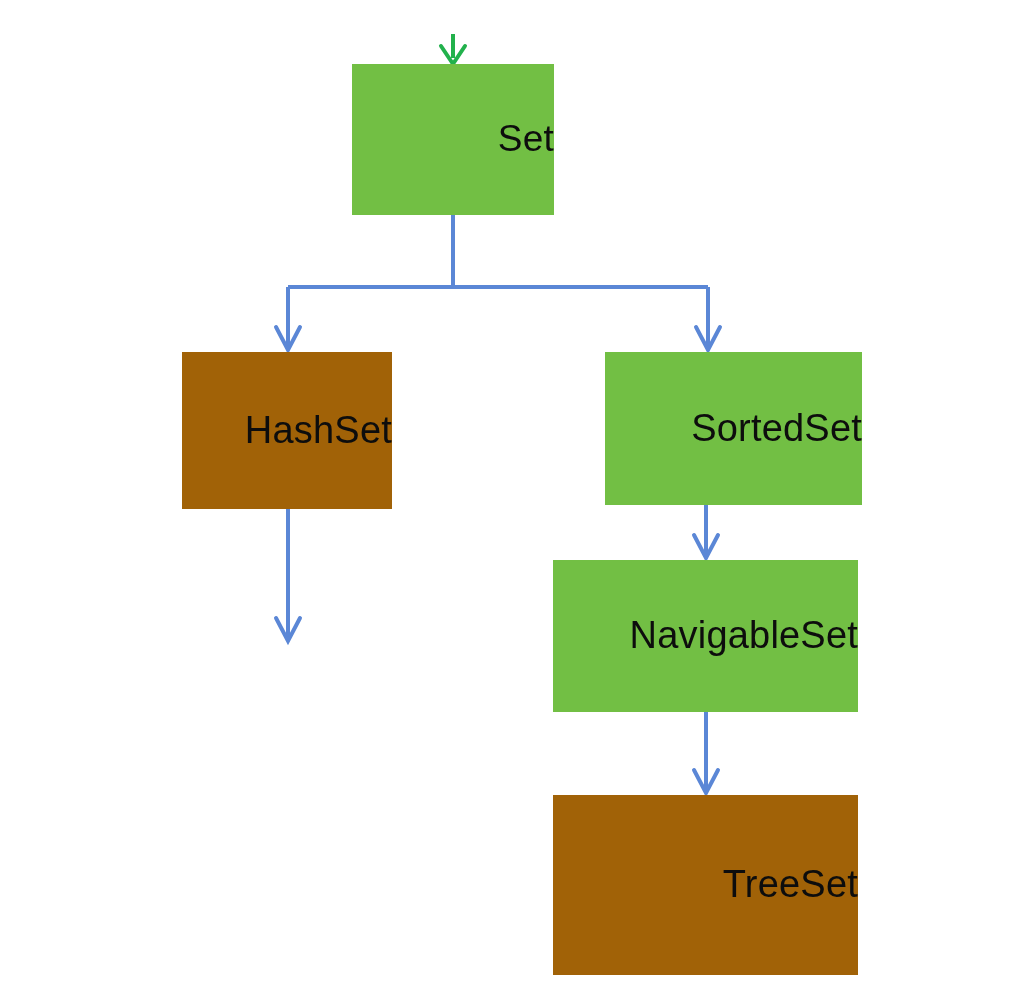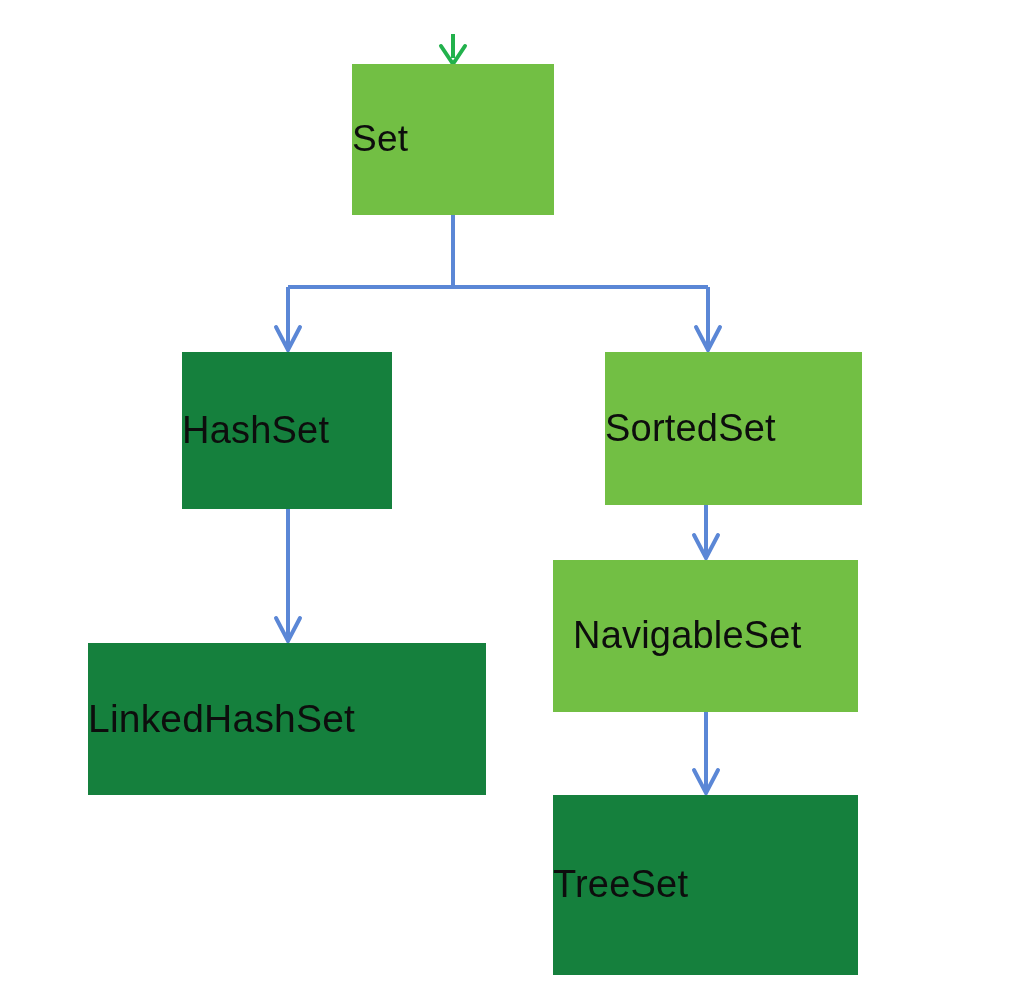--- a/index.html
+++ b/index.html
@@ -22,34 +22,34 @@
     left: 0;
     top: 0;
     width: 1026px;
     height: 988px;
     pointer-events: none;
   }
   .node {
     position: absolute;
     display: flex;
     align-items: center;
-    justify-content: flex-start;
+    justify-content: flex-end;
     box-sizing: border-box;
     text-align: center;
   }
   .node-label {
     font-size: 37px;
     line-height: 1.1;
     color: #0d0d0d;
     font-weight: 400;
     letter-spacing: 0.2px;
     white-space: nowrap;
   }
   .node.green  { background: #72bf44; }
-  .node.cyan   { background: #15803d; }
+  .node.cyan   { background: #a16207; }
 
   
   #node-set            { left: 352px; top: 64px;  width: 202px; height: 151px; }
   #node-hashset        { left: 182px; top: 352px; width: 210px; height: 157px; }
   #node-sortedset      { left: 578px; top: 352px; width: 257px; height: 153px; margin-left: 27px; }
   #node-linkedhashset  { left: 88px;  top: 643px; width: 398px; height: 152px; }
   #node-navigableset   { left: 553px; top: 560px; width: 305px; height: 152px; }
   #node-treeset        { left: 553px; top: 795px; width: 305px; height: 180px; }
 
   #node-set .node-label           { font-size: 37px; }
@@ -116,23 +116,20 @@
   </div>
 
   <div class="node cyan" id="node-hashset">
     <span class="node-label">HashSet</span>
   </div>
 
   <div class="node green" id="node-sortedset">
     <span class="node-label">SortedSet</span>
   </div>
 
-  <div class="node cyan" id="node-linkedhashset">
-    <span class="node-label">LinkedHashSet</span>
-  </div>
 
   <div class="node green" id="node-navigableset">
     <span class="node-label">NavigableSet</span>
   </div>
 
   <div class="node cyan" id="node-treeset">
     <span class="node-label">TreeSet</span>
   </div>
 
   <div class="watermark"></div>

